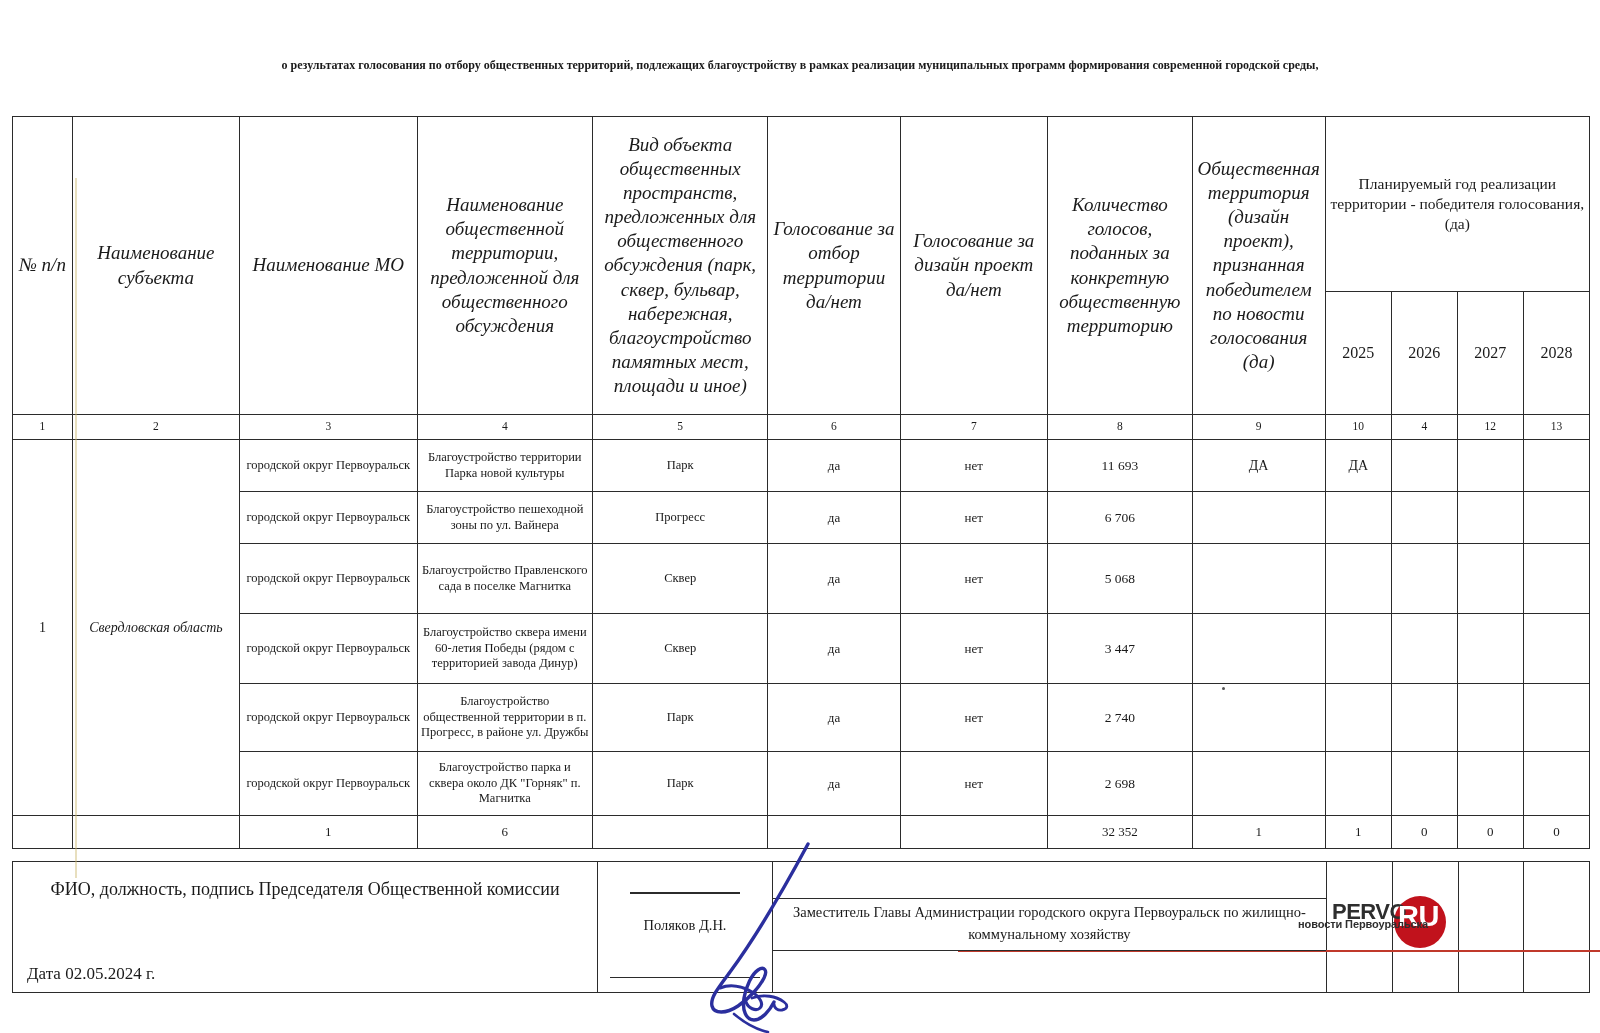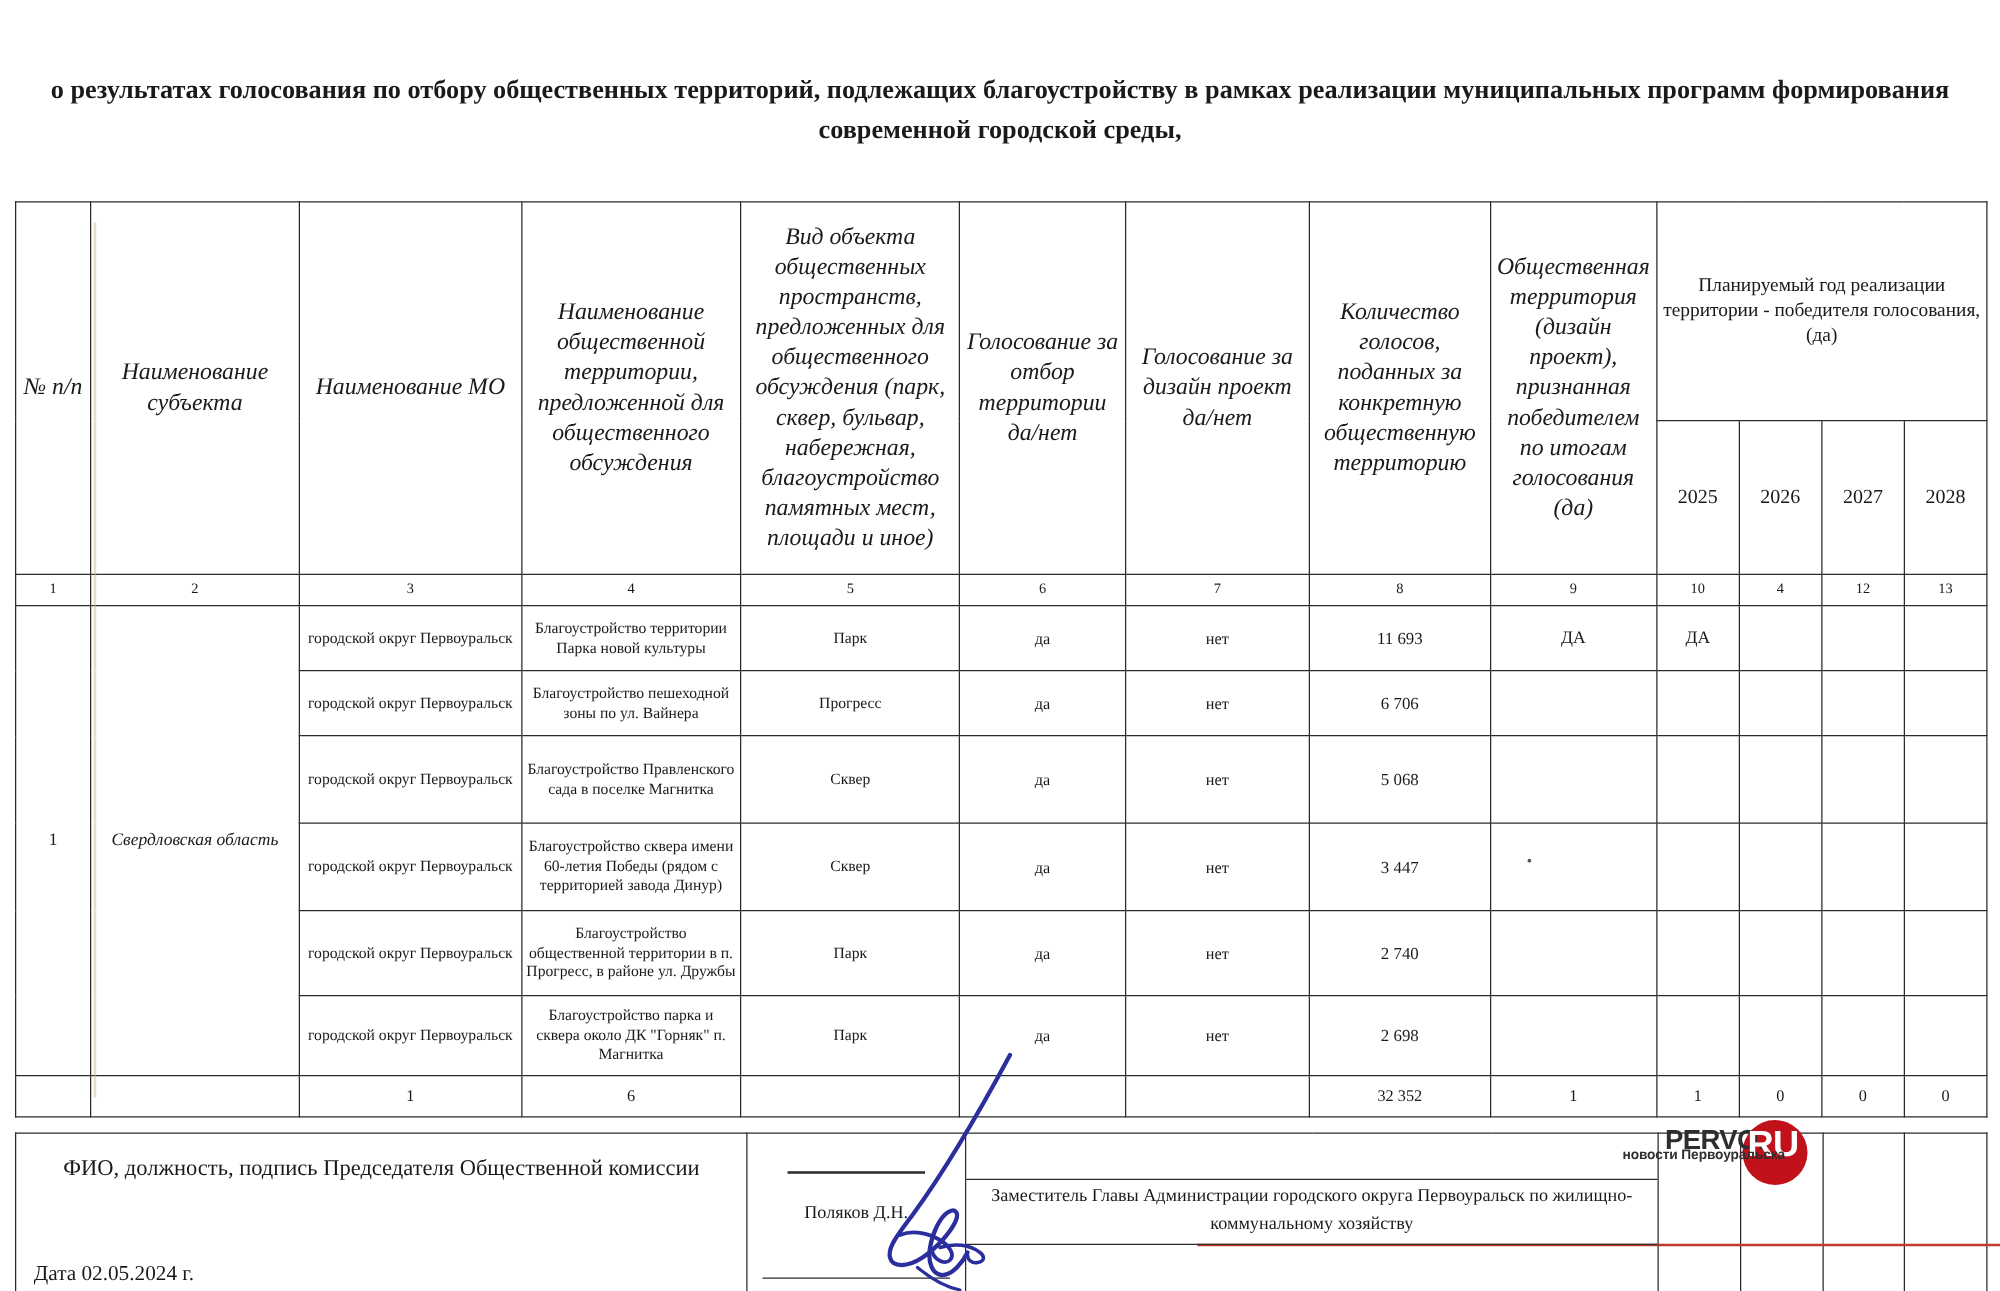--- a/index.html
+++ b/index.html
@@ -32,21 +32,21 @@
     text-align: center;
     font-weight: bold;
     font-size: 16.5px;
     letter-spacing: 0.1px;
     line-height: 1.3;
   }
   .doc-subtitle {
     margin-top: 26px;
     text-align: center;
     font-weight: bold;
-    font-size: 21px;
+    font-size: 12px;
     line-height: 1.5;
     padding: 0 14px;
   }
 
   
   .table-wrap {
     margin-top: 42px;
     padding: 0 12px;
   }
   table.grid {
@@ -343,21 +343,21 @@
       <tbody>
           <tr>
         <th class="hdr-cell" rowspan="2">№ п/п</th>
         <th class="hdr-cell" rowspan="2">Наименование субъекта</th>
         <th class="hdr-cell" rowspan="2">Наименование  МО</th>
         <th class="hdr-cell" rowspan="2">Наименование общественной территории, предложенной для общественного обсуждения</th>
         <th class="hdr-cell" rowspan="2">Вид  объекта общественных пространств, предложенных для общественного обсуждения (парк, сквер, бульвар, набережная, благоустройство памятных мест, площади и иное)</th>
         <th class="hdr-cell" rowspan="2">Голосование за отбор территории да/нет</th>
         <th class="hdr-cell" rowspan="2">Голосование за дизайн проект да/нет</th>
         <th class="hdr-cell" rowspan="2">Количество голосов, поданных за конкретную общественную территорию</th>
-        <th class="hdr-cell" rowspan="2">Общественная территория (дизайн проект), признанная победителем по итогам голосования (да)</th>
+        <th class="hdr-cell" rowspan="2">Общественная территория (дизайн проект), признанная победителем по новости голосования (да)</th>
         <th class="hdr-years-group" colspan="4">Планируемый год реализации территории - победителя голосования, (да)</th>
       </tr>
       <tr>
         <th class="hdr-year">2025</th>
         <th class="hdr-year">2026</th>
         <th class="hdr-year">2027</th>
         <th class="hdr-year">2028</th>
       </tr>
 
       <tr class="numrow">

